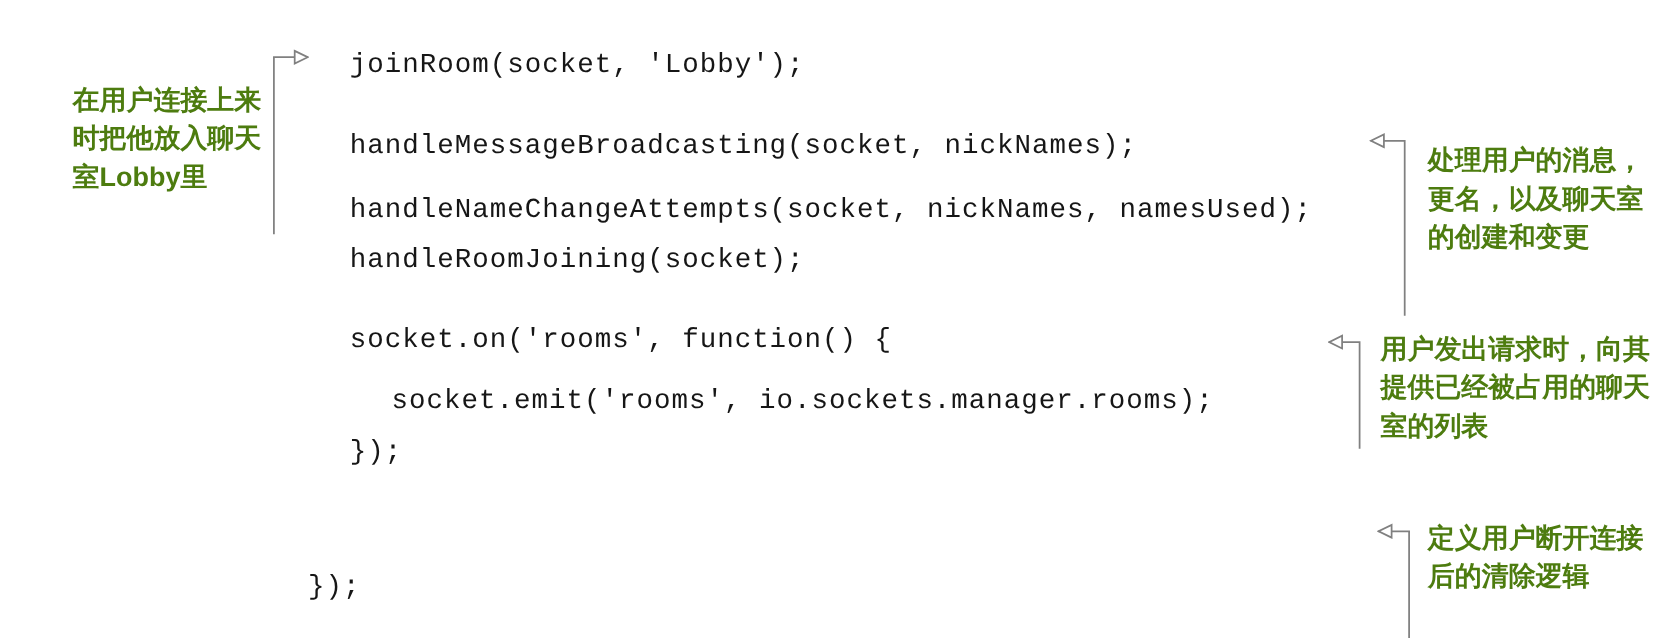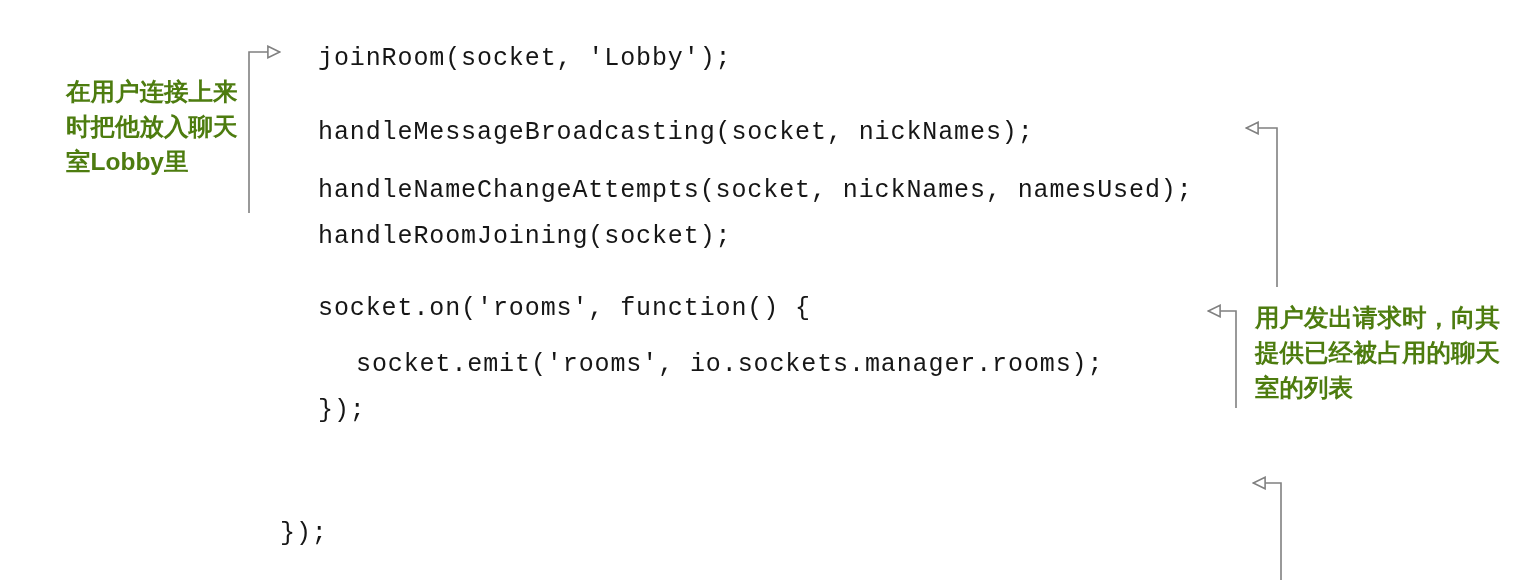--- a/index.html
+++ b/index.html
@@ -113,17 +113,19 @@
     <div class="code-line" style="left:318px; top:178px;">handleNameChangeAttempts(socket, nickNames, namesUsed);</div>
     <div class="code-line" style="left:318px; top:224px;">handleRoomJoining(socket);</div>
     <div class="code-line" style="left:356px; top:352px;">socket.emit('rooms', io.sockets.manager.rooms);</div>
     <div class="code-line" style="left:318px; top:296px;">socket.on('rooms', function() {</div>
     <div class="code-line" style="left:318px; top:398px;">});</div>
     <div class="code-line" style="left:280px; top:521px;">});</div>
   </div>
 
   <div class="annot left-annot" id="annot-left-1">在用户连接上来时把他放入聊天室Lobby里</div>
 
+  <div class="annot right-annot" id="annot-right-1">处理用户的消息，更名，以及聊天室的创建和变更</div>
 
   <div class="annot right-annot" id="annot-right-2">用户发出请求时，向其提供已经被占用的聊天室的列表</div>
 
+  <div class="annot right-annot" id="annot-right-3">定义用户断开连接后的清除逻辑</div>
 
 </div>
 
 </body></html>

